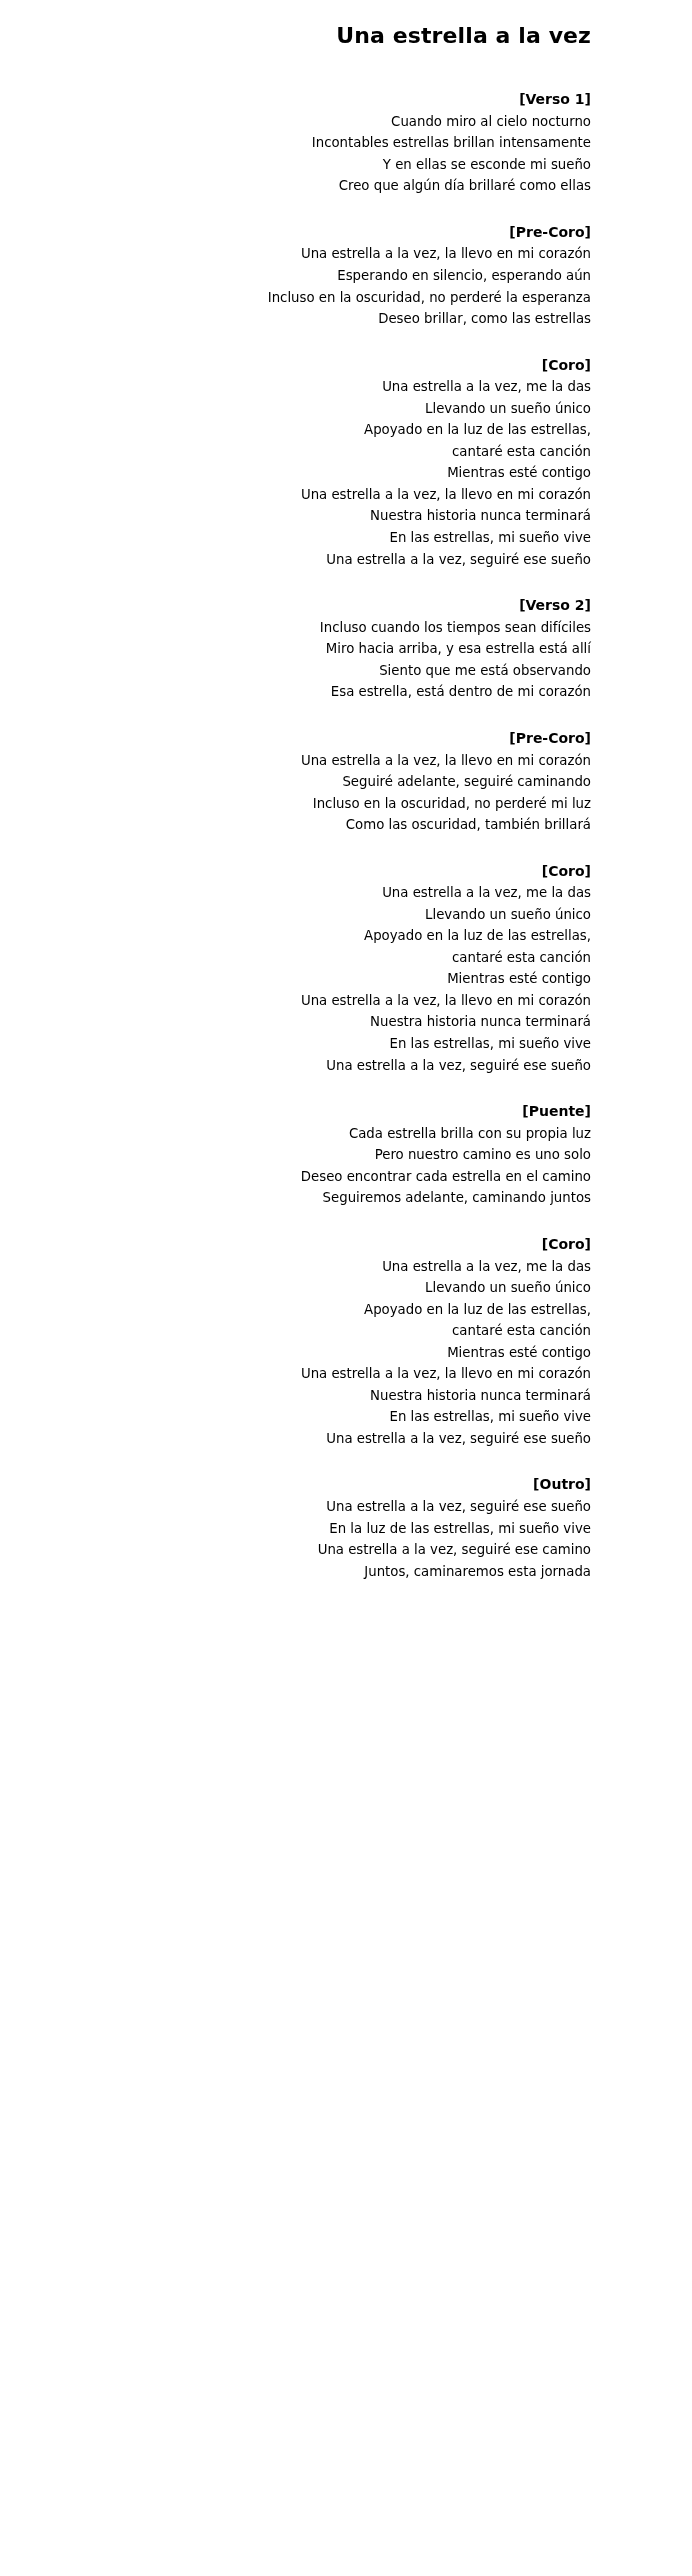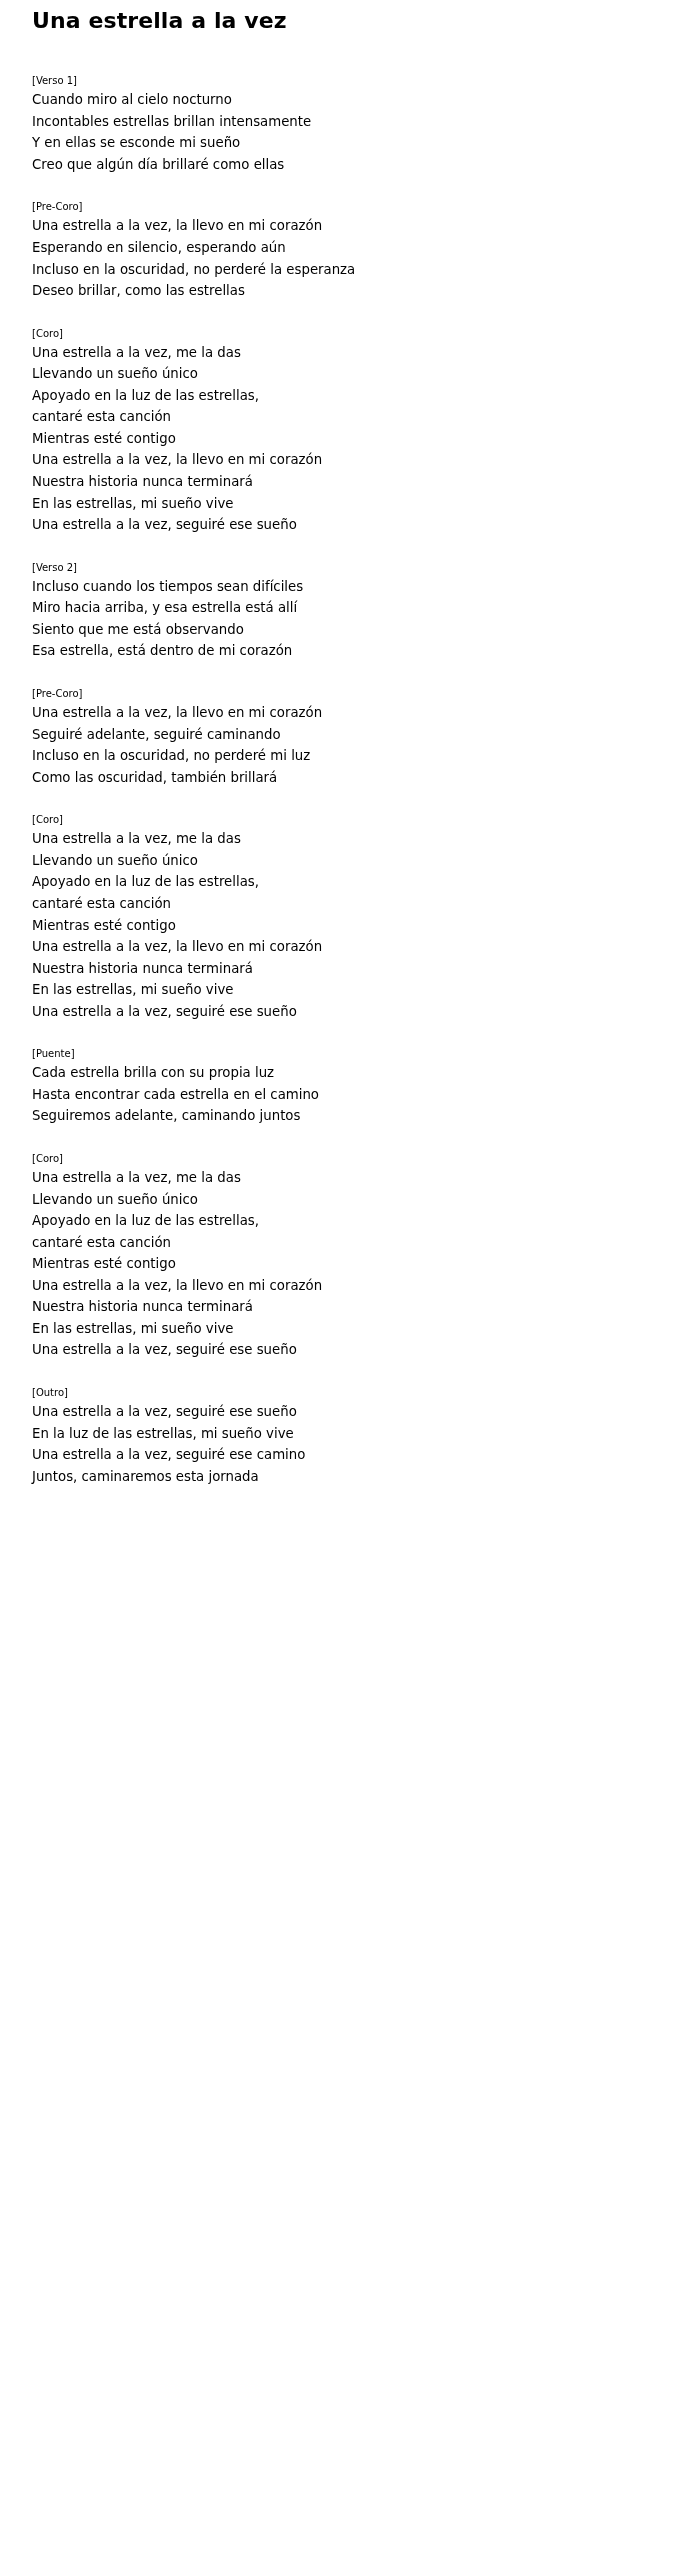--- a/index.html
+++ b/index.html
@@ -10,43 +10,43 @@
   body {
     width: 692px;
     min-height: 2576px;
     font-family: "DejaVu Sans", sans-serif;
     color: #000000;
     -webkit-font-smoothing: antialiased;
   }
   .page {
     width: 623px;
     box-sizing: border-box;
-    padding: 1px 32px 24px 32px;
-    text-align: left;
+    padding: 16px 32px 24px 32px;
+    text-align: right;
   }
   .song-title {
     font-size: 22px;
     font-weight: bold;
     line-height: 1.3;
     margin: 0 0 0 0;
     padding-top: 6.4px;
     letter-spacing: 0.1px;
   }
   .lyrics {
     margin-top: 37px;
   }
   .section {
     margin-bottom: 24px;
   }
   .section:last-child {
     margin-bottom: 13px;
   }
   .section-tag {
-    font-size: 10px;
-    font-weight: normal;
+    font-size: 14px;
+    font-weight: bold;
     line-height: 1.62;
     margin-bottom: 0;
   }
   .line {
     font-size: 13.3px;
     font-weight: normal;
     line-height: 1.62;
     white-space: pre-wrap;
   }
 </style>
@@ -104,21 +104,22 @@
         <div class="line">cantaré esta canción</div>
         <div class="line">Mientras esté contigo</div>
         <div class="line">Una estrella a la vez, la llevo en mi corazón</div>
         <div class="line">Nuestra historia nunca terminará</div>
         <div class="line">En las estrellas, mi sueño vive</div>
         <div class="line">Una estrella a la vez, seguiré ese sueño</div>
       </div>
       <div class="section">
         <div class="section-tag">[Puente]</div>
         <div class="line">Cada estrella brilla con su propia luz</div>
-        <div class="line">Hasta encontrar cada estrella en el camino</div>
+        <div class="line">Pero nuestro camino es uno solo</div>
+        <div class="line">Deseo encontrar cada estrella en el camino</div>
         <div class="line">Seguiremos adelante, caminando juntos</div>
       </div>
       <div class="section">
         <div class="section-tag">[Coro]</div>
         <div class="line">Una estrella a la vez, me la das</div>
         <div class="line">Llevando un sueño único</div>
         <div class="line">Apoyado en la luz de las estrellas,</div>
         <div class="line">cantaré esta canción</div>
         <div class="line">Mientras esté contigo</div>
         <div class="line">Una estrella a la vez, la llevo en mi corazón</div>

